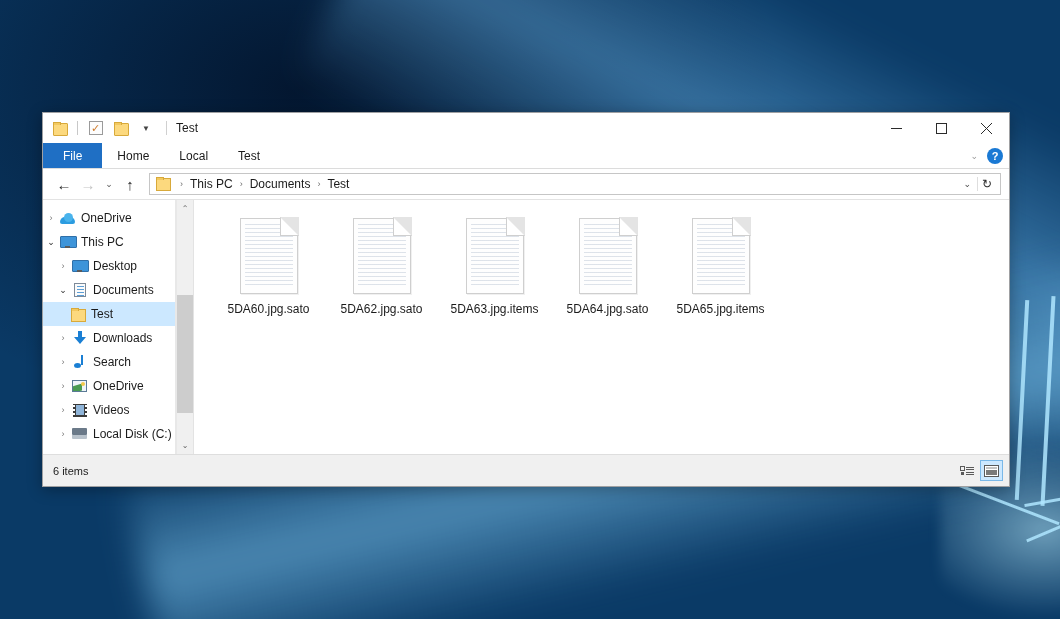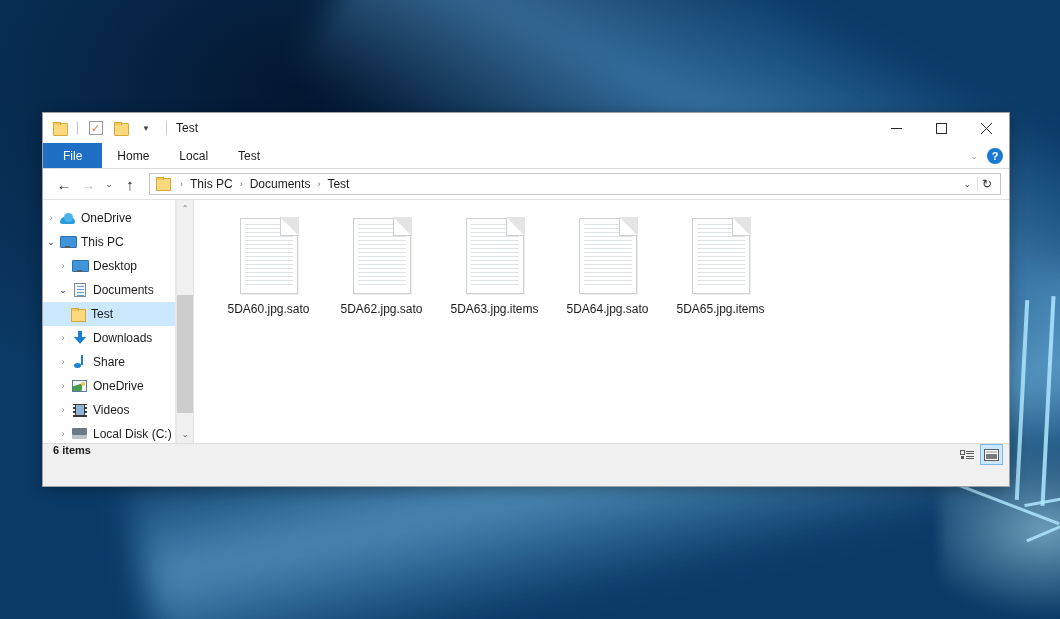--- a/index.html
+++ b/index.html
@@ -290,22 +290,22 @@
     position: absolute; right: -1px; top: -1px; width: 0; height: 0;
     border-left: 19px solid transparent; border-top: 19px solid #e4e4e4;
   }
   .file-label {
     font-size: 12px; color: #1b1b1b; text-align: center; line-height: 14px;
     max-width: 110px; white-space: nowrap;
   }
 
   
   #statusbar {
-    height: 43px; flex: 0 0 auto; background: #f0f0f0; border-top: 1px solid #dedede;
-    display: flex; align-items: flex-start; padding: 0 6px 0 10px; font-weight: bold;
+    height: 32px; flex: 0 0 auto; background: #f0f0f0; border-top: 1px solid #dedede;
+    display: flex; align-items: center; padding: 0 6px 0 10px;
   }
   #status-text { font-size: 11px; color: #1b1b1b; }
   #status-spacer { flex: 1 1 auto; }
   .viewbtn {
     width: 23px; height: 21px; display: flex; align-items: center; justify-content: center;
     margin-left: 2px;
   }
   .viewbtn.active { background: #cce8ff; border: 1px solid #7ab8e8; }
   .vb-details { width: 14px; height: 12px; position: relative; }
   .vb-details::before {
@@ -457,21 +457,21 @@
               <span class="ico-down"></span>
             </span>
           <span>Downloads</span>
         </div>
 
         <div class="navitem indent-2">
           <span class="expander">›</span>
           <span class="nav-ico">
               <span class="ico-music"></span>
             </span>
-          <span>Share</span>
+          <span>Search</span>
         </div>
 
         <div class="navitem indent-2">
           <span class="expander">›</span>
           <span class="nav-ico">
               <span class="ico-pic"></span>
             </span>
           <span>OneDrive</span>
         </div>
 

